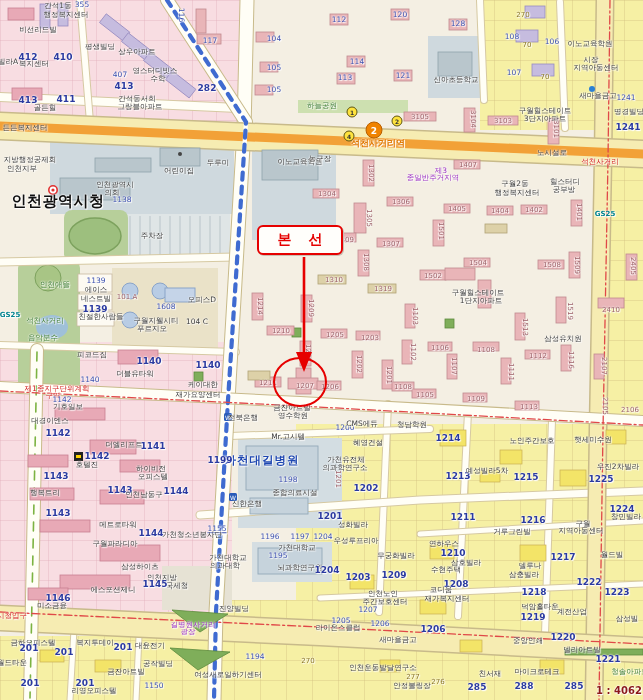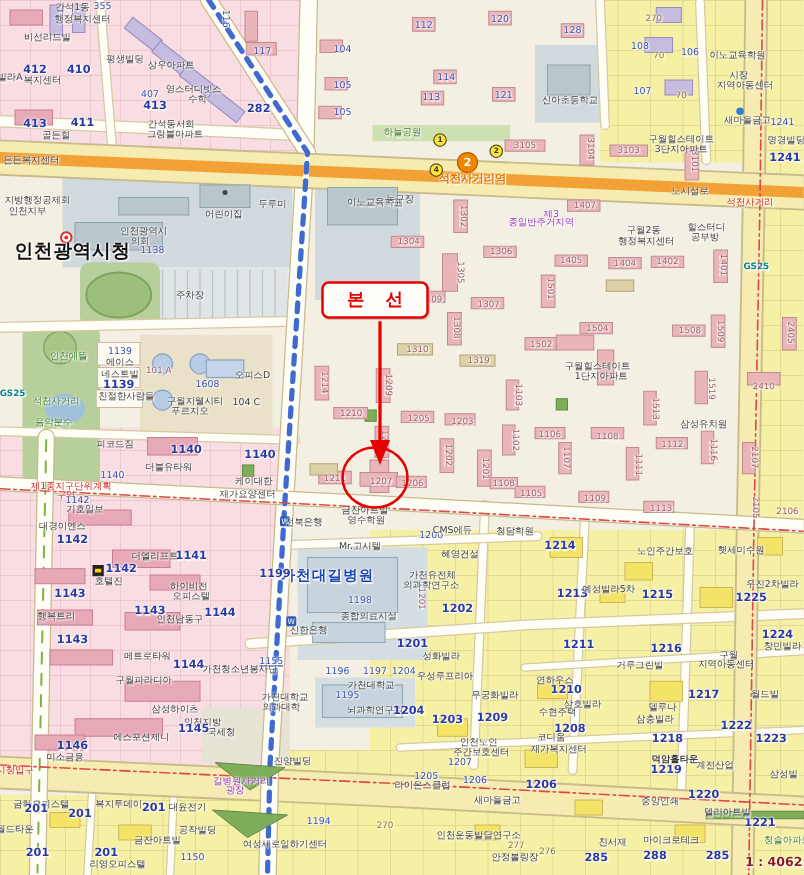--- a/index.html
+++ b/index.html
@@ -561,21 +561,21 @@
       <span class="lb c-b" style="left: 617px; top: 592px;">1223</span>
       <span class="lb c-b" style="left: 533px; top: 617px;">1219</span>
       <span class="lb c-b" style="left: 563px; top: 637px;">1220</span>
       <span class="lb c-b" style="left: 608px; top: 659px;">1221</span>
       <span class="lb c-d" style="left: 446px; top: 570px;">수현주택</span>
       <span class="lb c-d" style="left: 441px; top: 590px;">코디움</span>
       <span class="lb c-d" style="left: 383px; top: 594px;">인천노인</span>
       <span class="lb c-d" style="left: 385px; top: 602px;">주간보호센터</span>
       <span class="lb c-d" style="left: 447px; top: 599px;">재가복지센터</span>
       <span class="lb c-d" style="left: 524px; top: 575px;">삼충빌라</span>
-      <span class="lb c-d" style="left: 540px; top: 607px; font-weight: bold;">덕암홀타운</span>
+      <span class="lb c-d" style="left: 540px; top: 607px;">덕암홀타운</span>
       <span class="lb c-d" style="left: 572px; top: 612px;">계전산업</span>
       <span class="lb c-d" style="left: 627px; top: 619px;">삼성빌</span>
       <span class="lb c-n" style="left: 368px; top: 610px;">1207</span>
       <span class="lb c-n" style="left: 341px; top: 621px;">1205</span>
       <span class="lb c-n" style="left: 380px; top: 624px;">1206</span>
       <span class="lb c-b" style="left: 433px; top: 629px;">1206</span>
       <span class="lb c-d" style="left: 338px; top: 628px;">라이온스클럽</span>
       <span class="lb c-d" style="left: 398px; top: 640px;">새마을금고</span>
       <span class="lb c-d" style="left: 528px; top: 641px;">중앙인쇄</span>
       <span class="lb c-d" style="left: 582px; top: 650px;">델리아트빌</span>

